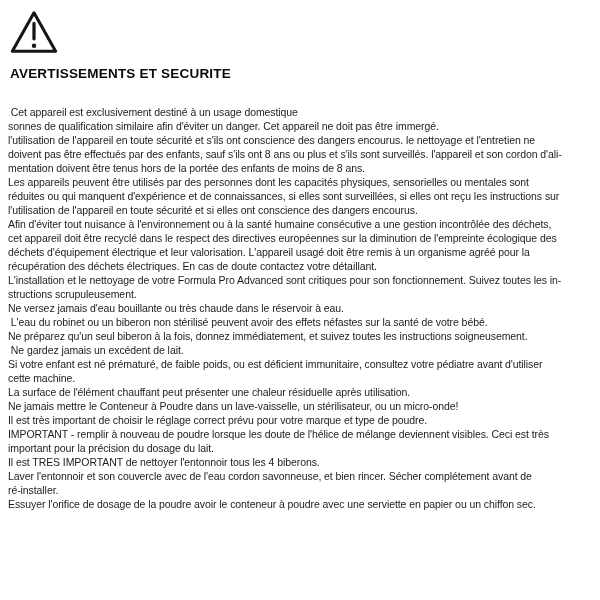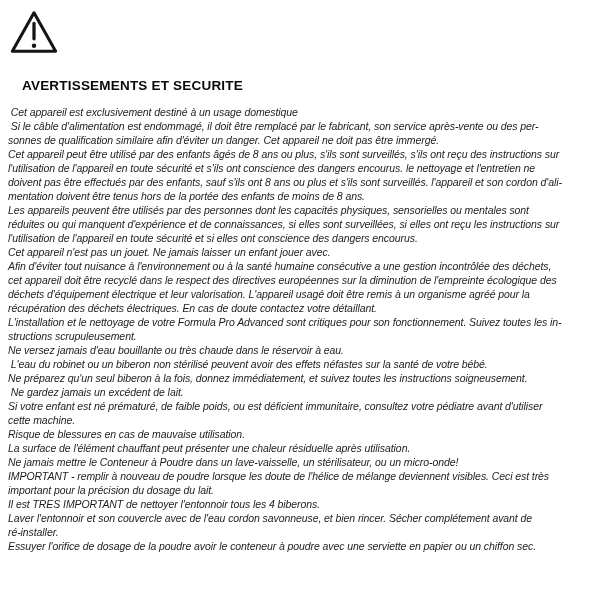--- a/index.html
+++ b/index.html
@@ -19,81 +19,77 @@
     position: absolute;
     left: 9px;
     top: 9px;
     width: 50px;
     height: 48px;
   }
   .page-title {
     position: absolute;
     left: 10px;
     top: 66px;
-    margin: 12px;
+    margin: 0;
     font-size: 13.5px;
     font-weight: 700;
     letter-spacing: 0.2px;
     color: #0a0a0a;
     white-space: pre;
   }
   .warnings-text {
     position: absolute;
     left: 8px;
     top: 105px;
     width: 592px;
     font-size: 10.5px;
     line-height: 14px;
     letter-spacing: -0.08px;
     color: #1c1c1c;
-    font-style: italic;
   }
   .line {
     white-space: pre;
   }
 </style>
 </head>
 <body>
 
 <div class="warning-icon">
   <svg width="50" height="48" viewBox="0 0 52 49" xmlns="http://www.w3.org/2000/svg">
     <path d="M26 3.5 L48.5 43.5 L3.5 43.5 Z" fill="none" stroke="#151515" stroke-width="3.2" stroke-linejoin="round"></path>
     <line x1="26" y1="14.5" x2="26" y2="30.5" stroke="#151515" stroke-width="3.4" stroke-linecap="round"></line>
     <circle cx="26" cy="37.8" r="2.3" fill="#151515"></circle>
   </svg>
 </div>
 
 <h1 class="page-title">AVERTISSEMENTS ET SECURITE</h1>
 
 <div class="warnings-text">
     <div class="line"> Cet appareil est exclusivement destiné à un usage domestique</div>
-    <div class="line"> Si le câble d'alimentation est endommagé, il doit être remplacé par le fabricant, son service après-vente ou des per-</div>
     <div class="line">sonnes de qualification similaire afin d'éviter un danger. Cet appareil ne doit pas être immergé.</div>
-    <div class="line">Cet appareil peut être utilisé par des enfants âgés de 8 ans ou plus, s'ils sont surveillés, s'ils ont reçu des instructions sur</div>
     <div class="line">l'utilisation de l'appareil en toute sécurité et s'ils ont conscience des dangers encourus. le nettoyage et l'entretien ne</div>
     <div class="line">doivent pas être effectués par des enfants, sauf s'ils ont 8 ans ou plus et s'ils sont surveillés. l'appareil et son cordon d'ali-</div>
     <div class="line">mentation doivent être tenus hors de la portée des enfants de moins de 8 ans.</div>
     <div class="line">Les appareils peuvent être utilisés par des personnes dont les capacités physiques, sensorielles ou mentales sont</div>
     <div class="line">réduites ou qui manquent d'expérience et de connaissances, si elles sont surveillées, si elles ont reçu les instructions sur</div>
     <div class="line">l'utilisation de l'appareil en toute sécurité et si elles ont conscience des dangers encourus.</div>
-    <div class="line">Cet appareil n'est pas un jouet. Ne jamais laisser un enfant jouer avec.</div>
     <div class="line">Afin d'éviter tout nuisance à l'environnement ou à la santé humaine consécutive a une gestion incontrôlée des déchets,</div>
     <div class="line">cet appareil doit être recyclé dans le respect des directives européennes sur la diminution de l'empreinte écologique des</div>
     <div class="line">déchets d'équipement électrique et leur valorisation. L'appareil usagé doit être remis à un organisme agréé pour la</div>
     <div class="line">récupération des déchets électriques. En cas de doute contactez votre détaillant.</div>
     <div class="line">L'installation et le nettoyage de votre Formula Pro Advanced sont critiques pour son fonctionnement. Suivez toutes les in-</div>
     <div class="line">structions scrupuleusement.</div>
     <div class="line">Ne versez jamais d'eau bouillante ou très chaude dans le réservoir à eau.</div>
     <div class="line"> L'eau du robinet ou un biberon non stérilisé peuvent avoir des effets néfastes sur la santé de votre bébé.</div>
     <div class="line">Ne préparez qu'un seul biberon à la fois, donnez immédiatement, et suivez toutes les instructions soigneusement.</div>
     <div class="line"> Ne gardez jamais un excédent de lait.</div>
     <div class="line">Si votre enfant est né prématuré, de faible poids, ou est déficient immunitaire, consultez votre pédiatre avant d'utiliser</div>
     <div class="line">cette machine.</div>
-    <div class="line">Risque de blessures en cas de mauvaise utilisation.</div>
     <div class="line">La surface de l'élément chauffant peut présenter une chaleur résiduelle après utilisation.</div>
     <div class="line">Ne jamais mettre le Conteneur à Poudre dans un lave-vaisselle, un stérilisateur, ou un micro-onde!</div>
+    <div class="line">Il est très important de choisir le réglage correct prévu pour votre marque et type de poudre.</div>
     <div class="line">IMPORTANT - remplir à nouveau de poudre lorsque les doute de l'hélice de mélange deviennent visibles. Ceci est très</div>
     <div class="line">important pour la précision du dosage du lait.</div>
     <div class="line">Il est TRES IMPORTANT de nettoyer l'entonnoir tous les 4 biberons.</div>
     <div class="line">Laver l'entonnoir et son couvercle avec de l'eau cordon savonneuse, et bien rincer. Sécher complétement avant de</div>
     <div class="line">ré-installer.</div>
     <div class="line">Essuyer l'orifice de dosage de la poudre avoir le conteneur à poudre avec une serviette en papier ou un chiffon sec.</div>
   </div>
 
 </body></html>

